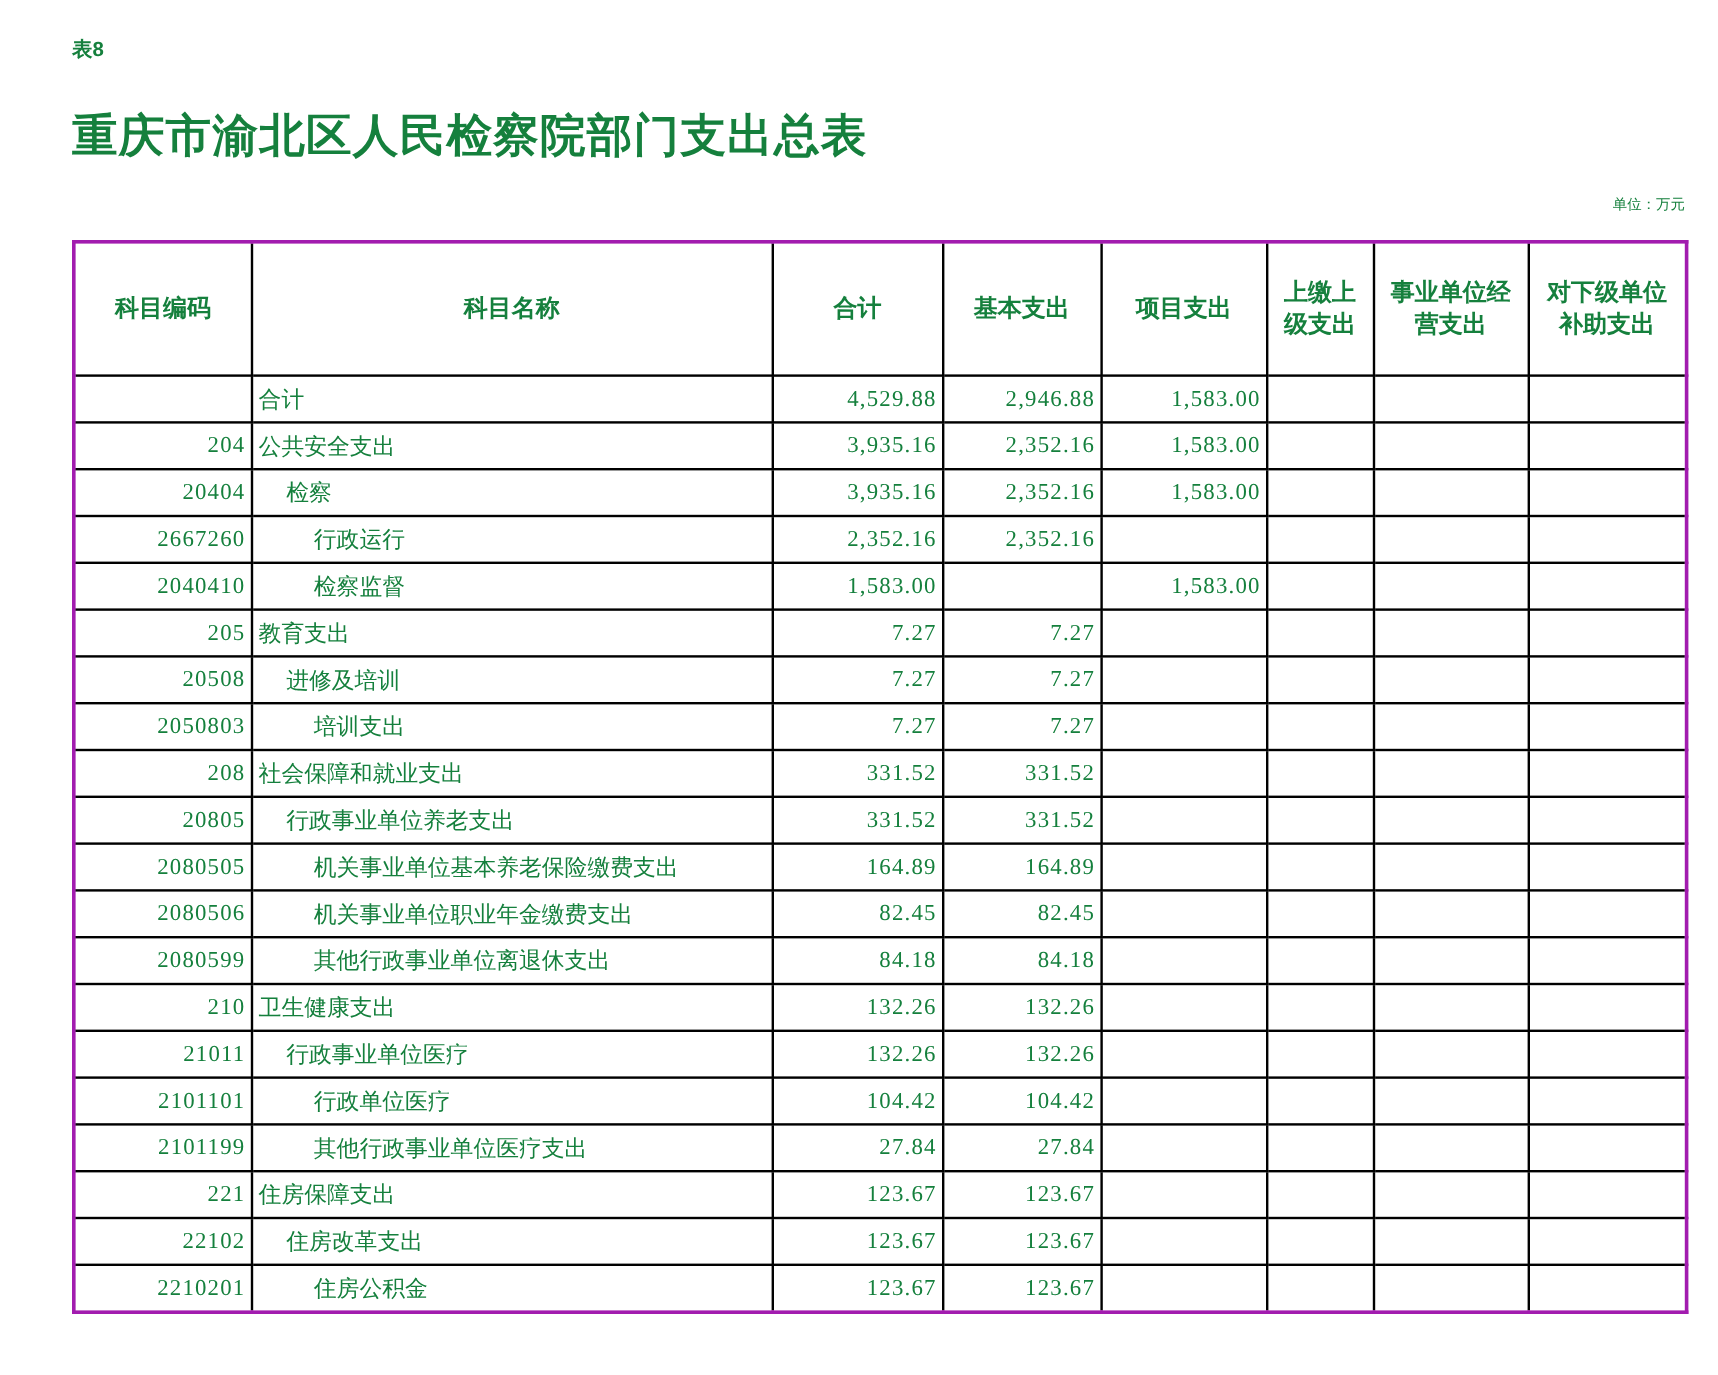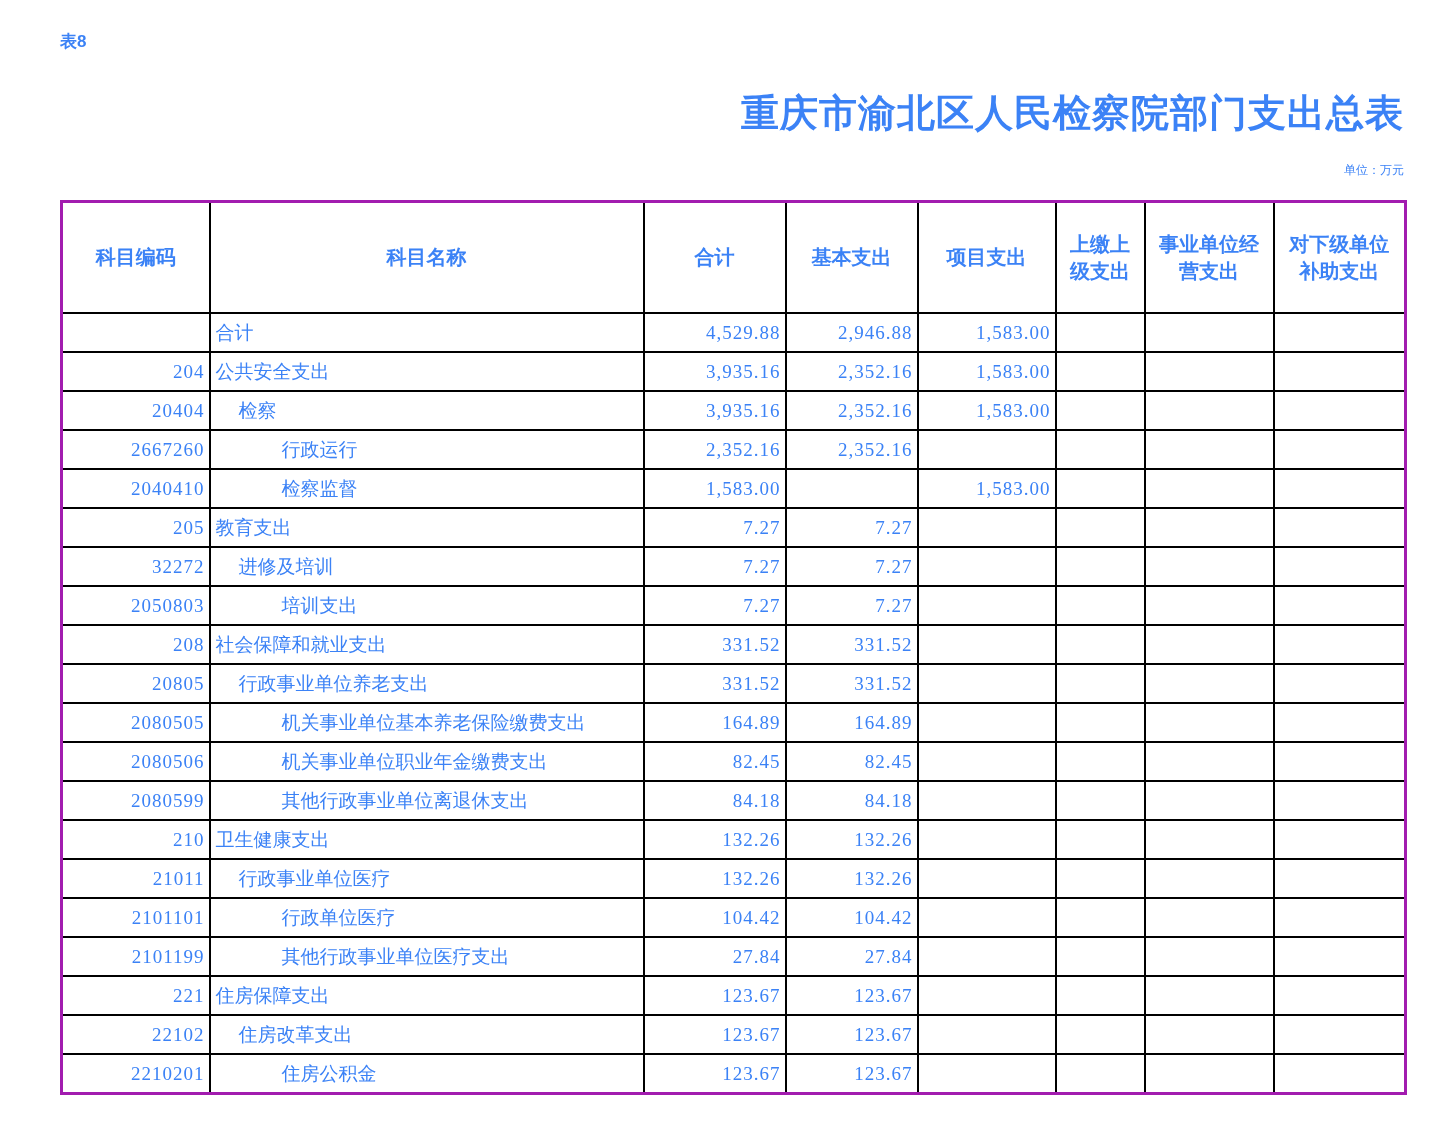--- a/index.html
+++ b/index.html
@@ -1,36 +1,36 @@
 <!DOCTYPE html>
 <html><head>
 <meta charset="utf-8">
 <style>
   html, body { margin:0; padding:0; background:#fff; }
   .page {
     position: relative;
     width: 1432px;
     height: 1146px;
     background: #fff;
-    color: #3b82f6;
+    color: #15803d;
     font-family: "Liberation Serif", serif;
     overflow: hidden;
   }
   .tbl-label {
     position: absolute;
     left: 60px; top: 30px;
     font-family: "Liberation Sans", sans-serif;
     font-weight: bold;
     font-size: 17px;
   }
   .title {
     position: absolute;
     left: 60px; top: 88px;
     width: 1344px;
-    text-align: right;
+    text-align: left;
     font-family: "Liberation Sans", sans-serif;
     font-weight: bold;
     font-size: 38px;
     letter-spacing: 1px;
     white-space: nowrap;
   }
   .unit-note {
     position: absolute;
     left: 60px; top: 162px;
     width: 1344px;
@@ -66,21 +66,21 @@
     white-space: nowrap;
   }
   td.code { text-align: right; font-size: 18px; letter-spacing: 1px; }
   td.name { text-align: left; }
   td.num  { text-align: right; padding-right: 11px; letter-spacing: 1px; }
   tr.lv1 td.code { padding-left: 4px; }
   tr.lv2 td.code { padding-left: 27px; }
   tr.lv3 td.code { padding-left: 49px; }
   tr.lv1 td.name { padding-left: 5px; }
   tr.lv2 td.name { padding-left: 28px; }
-  tr.lv3 td.name { padding-left: 71px; margin-top: 18px; }
+  tr.lv3 td.name { padding-left: 51px; margin-top: 18px; }
 </style>
 </head>
 <body>
 
 <div class="page">
 
   <div class="tbl-label">表8</div>
 
   <div class="title">重庆市渝北区人民检察院部门支出总表</div>
 
@@ -164,21 +164,21 @@
       <td class="code">205</td>
       <td class="name">教育支出</td>
       <td class="num">7.27</td>
       <td class="num">7.27</td>
       <td class="num"></td>
       <td class="num"></td>
       <td class="num"></td>
       <td class="num"></td>
     </tr>
         <tr class="lv2">
-      <td class="code">32272</td>
+      <td class="code">20508</td>
       <td class="name">进修及培训</td>
       <td class="num">7.27</td>
       <td class="num">7.27</td>
       <td class="num"></td>
       <td class="num"></td>
       <td class="num"></td>
       <td class="num"></td>
     </tr>
         <tr class="lv3">
       <td class="code">2050803</td>

